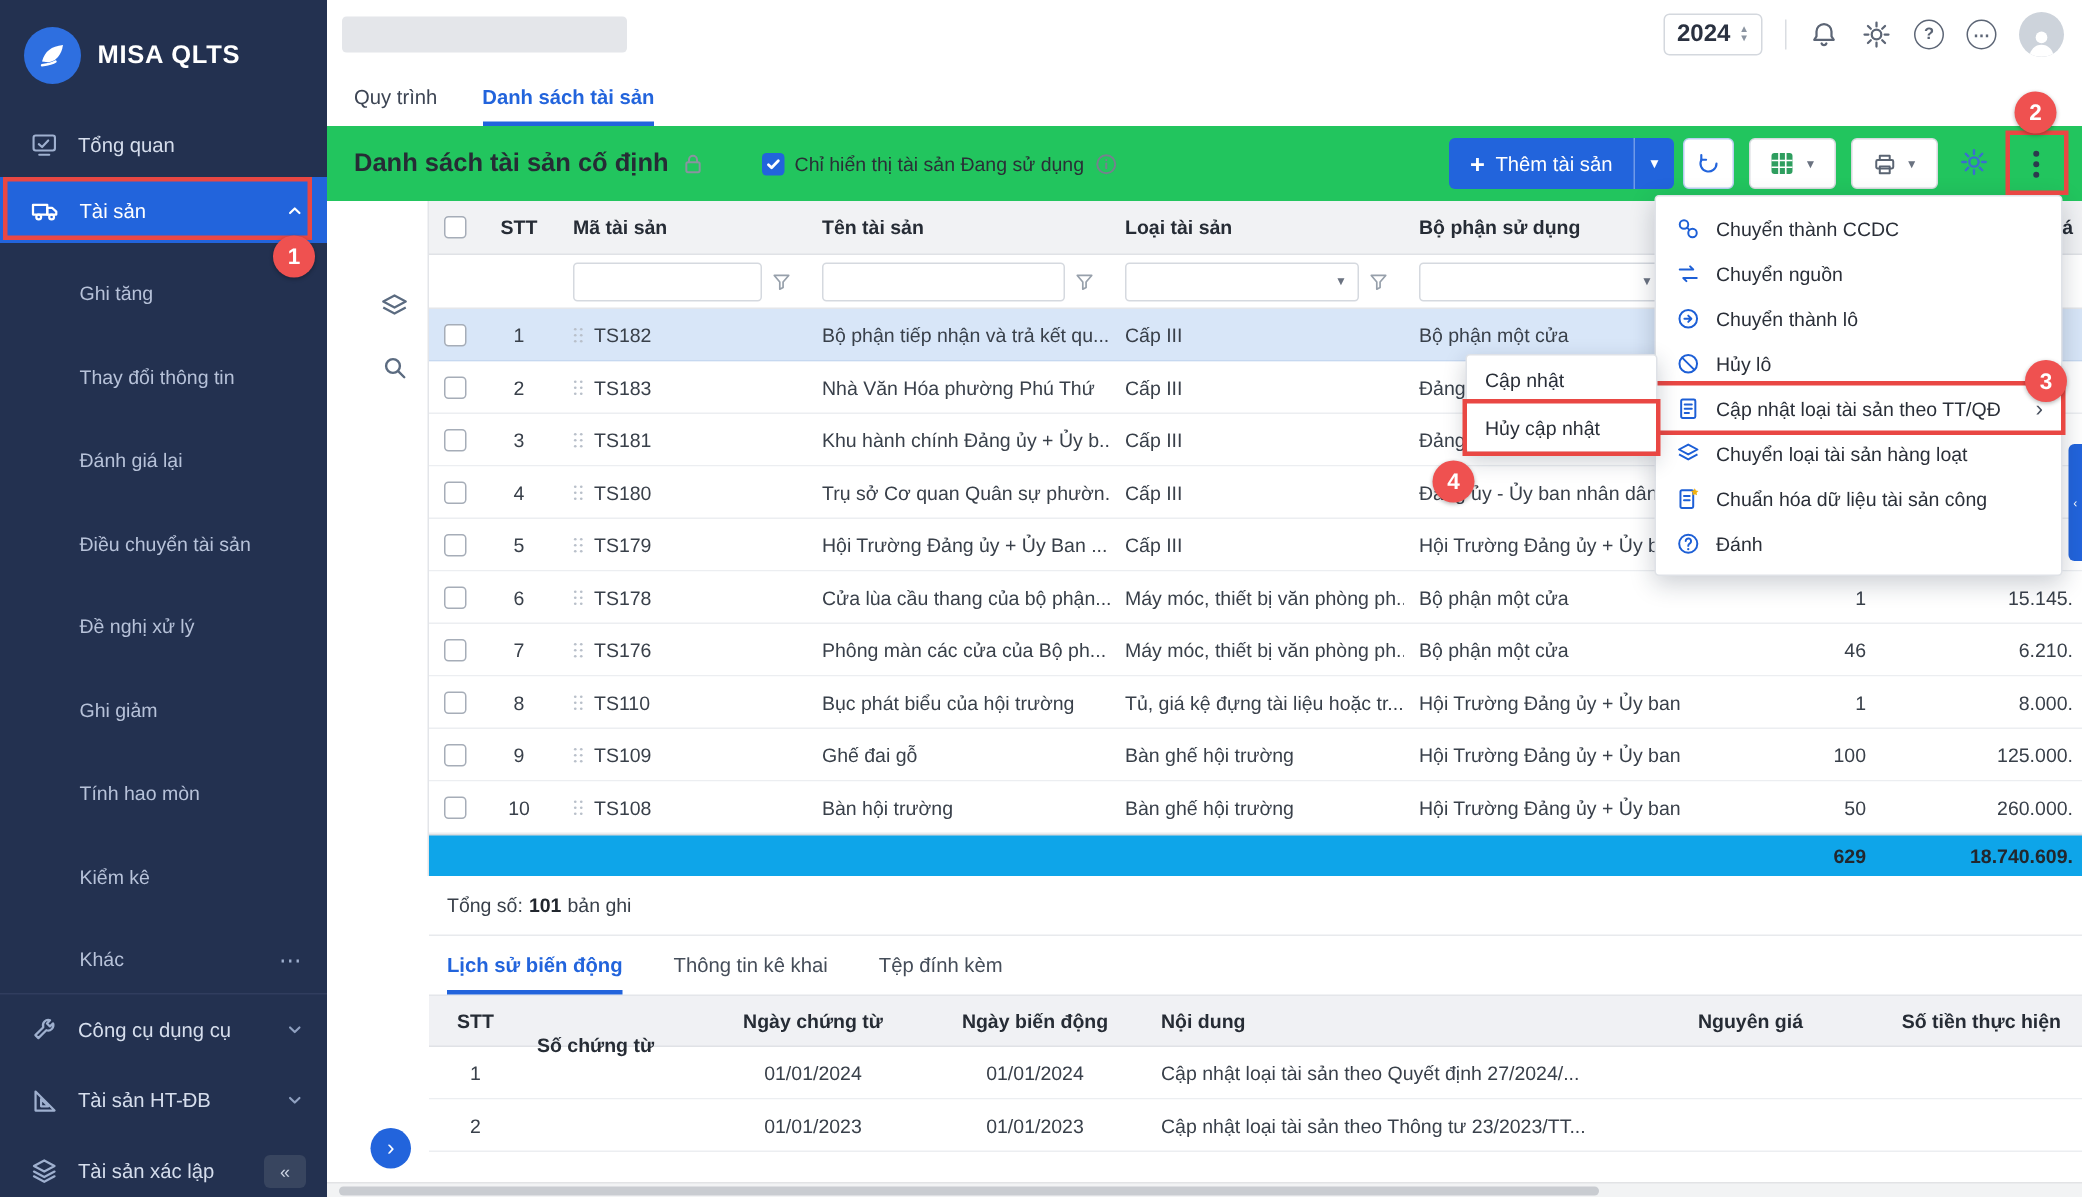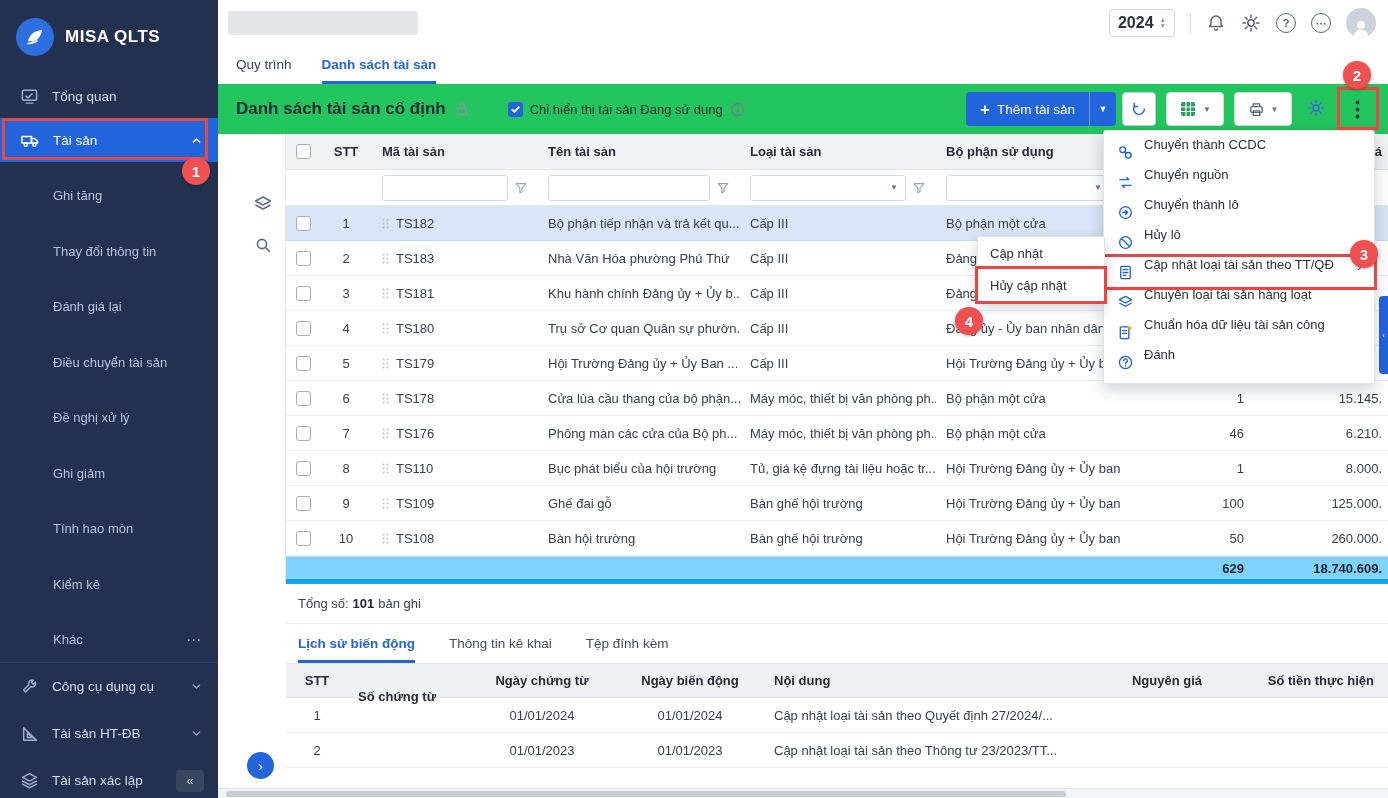--- a/index.html
+++ b/index.html
@@ -73,21 +73,21 @@
   
   .strip { position:absolute; left:22px; top:134px; width:46px; height:450px; background:#fff; border-right:1px solid #e3e5e9; display:flex; flex-direction:column; align-items:center; padding-top:60px; gap:22px; color:#5b6b80; }
   .fab { position:absolute; left:29px; top:752px; width:27px; height:27px; border-radius:50%; background:#2264dc; color:#fff; display:flex; align-items:center; justify-content:center; font-size:15px; cursor:pointer; z-index:5; }
 
   
   .grid { position:absolute; left:68px; top:134px; width:1102px; }
   .t-head { display:flex; height:36px; background:#f1f2f4; border-bottom:1px solid #e0e2e6; font-weight:bold; color:#262c35; }
   .t-filter { display:flex; height:36px; background:#fff; border-bottom:1px solid #e4e6ea; }
   .t-row { display:flex; height:35px; background:#fff; border-bottom:1px solid #eceef1; cursor:pointer; }
   .t-row.sel { background:#d8e6f8; border-bottom-color:#c6d8f0; }
-  .t-total { display:flex; height:28px; background:#7dd3fc; border-top:1px solid #d9dce0; border-bottom:5px solid #0ea5e9; font-weight:bold; color:#22272e;text-align:right; }
+  .t-total { display:flex; height:28px; background:#0ea5e9; border-top:1px solid #d9dce0; border-bottom:1px solid #0ea5e9; font-weight:bold; color:#22272e;text-align:right; }
   .cell { height:100%; display:flex; align-items:center; padding:0 10px; white-space:nowrap; overflow:hidden; flex:none; }
   .w-check { width:34px; justify-content:center; padding:0; }
   .w-stt { width:52px; justify-content:center; padding:0; }
   .w-code { width:166px; }
   .w-name { width:202px; }
   .w-type { width:196px; }
   .w-dept { width:204px; }
   .w-qty { width:114px; justify-content:flex-end; }
   .w-cost { width:134px; justify-content:flex-end; padding-right:6px; }
   .cbx { width:15px; height:15px; border:1.5px solid #a6adb8; border-radius:3px; background:#fff; cursor:pointer; }
@@ -115,21 +115,21 @@
   .hw-amt { width:172px; justify-content:flex-end; }
 
   .hscroll { position:absolute; left:0; right:0; bottom:0; height:10px; background:#f2f3f4; border-top:1px solid #e2e3e5; }
   .hthumb { position:absolute; left:8px; top:2px; width:840px; height:6px; border-radius:3px; background:#c9ccd1; cursor:pointer; }
 
   
   .right-tab { position:absolute; left:1379px; top:296px; width:9px; height:78px; background:#2264dc; border-radius:4px 0 0 4px; color:#fff; display:flex; align-items:center; justify-content:center; font-size:8px; cursor:pointer; z-index:45; }
 
   
   .menu { position:absolute; left:1103px; top:130px; width:272px; background:#fff; border:1px solid #dfe2e7; border-radius:3px; box-shadow:0 5px 16px rgba(25,35,60,.22); padding:6px 0; z-index:50; }
-  .mi { height:30px; display:flex; gap:10px; padding:0 12px; font-size:13px; color:#2a2f38; cursor:pointer; }
+  .mi { height:30px; display:flex; align-items:center; gap:10px; padding:0 12px; font-size:13px; color:#2a2f38; cursor:pointer; }
   .mi-ic { color:#1d5fd6; width:18px; }
   .mi-lb { flex:1; white-space:nowrap; overflow:hidden; }
   .mi-arrow { color:#4a5260; font-size:15px; }
   .mi.hl { outline:3px solid #e94743; }
 
   
   .submenu { position:absolute; left:977px; top:236px; width:128px; background:#fff; border:1px solid #dfe2e7; border-radius:3px; box-shadow:0 5px 14px rgba(25,35,60,.22); z-index:55; }
   .smi { height:32px; display:flex; align-items:center; padding:0 12px; font-size:13px; color:#2a2f38; cursor:pointer; }
   .smi.hl { outline:3px solid #e94743; }
 

